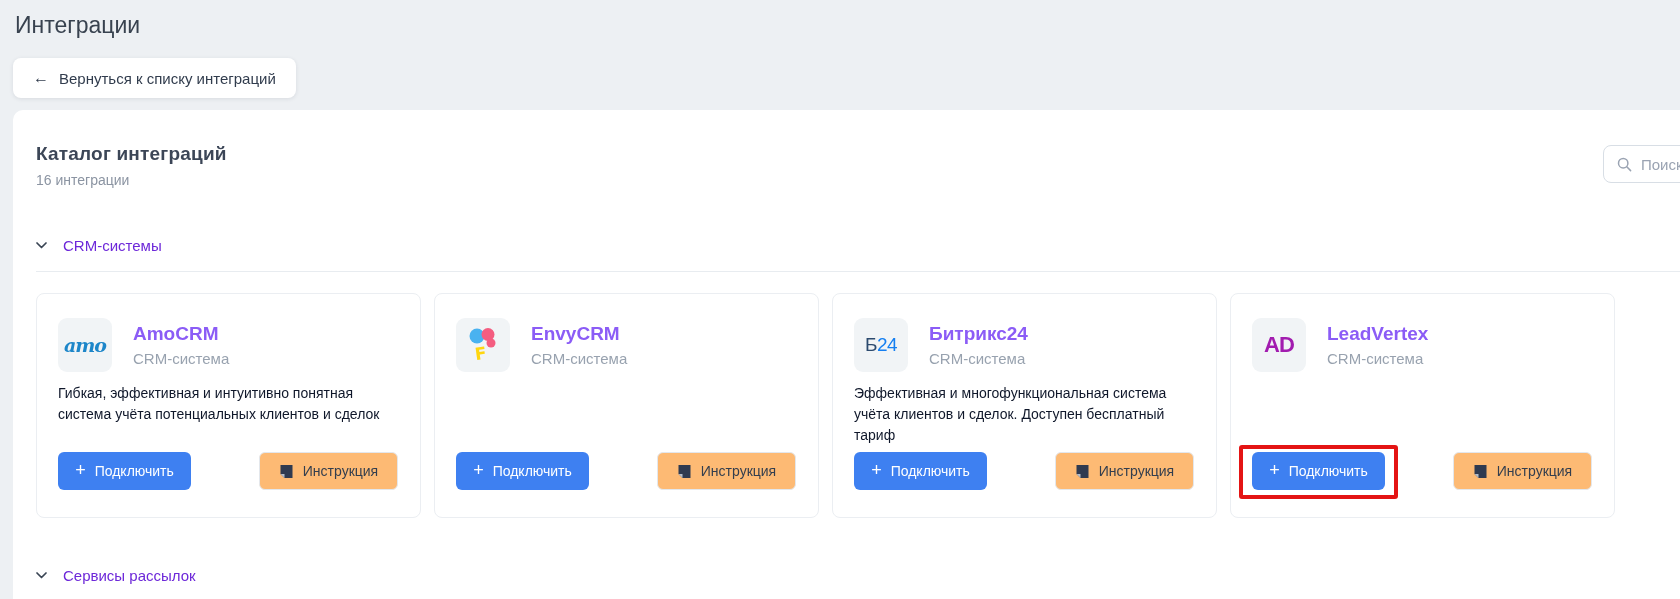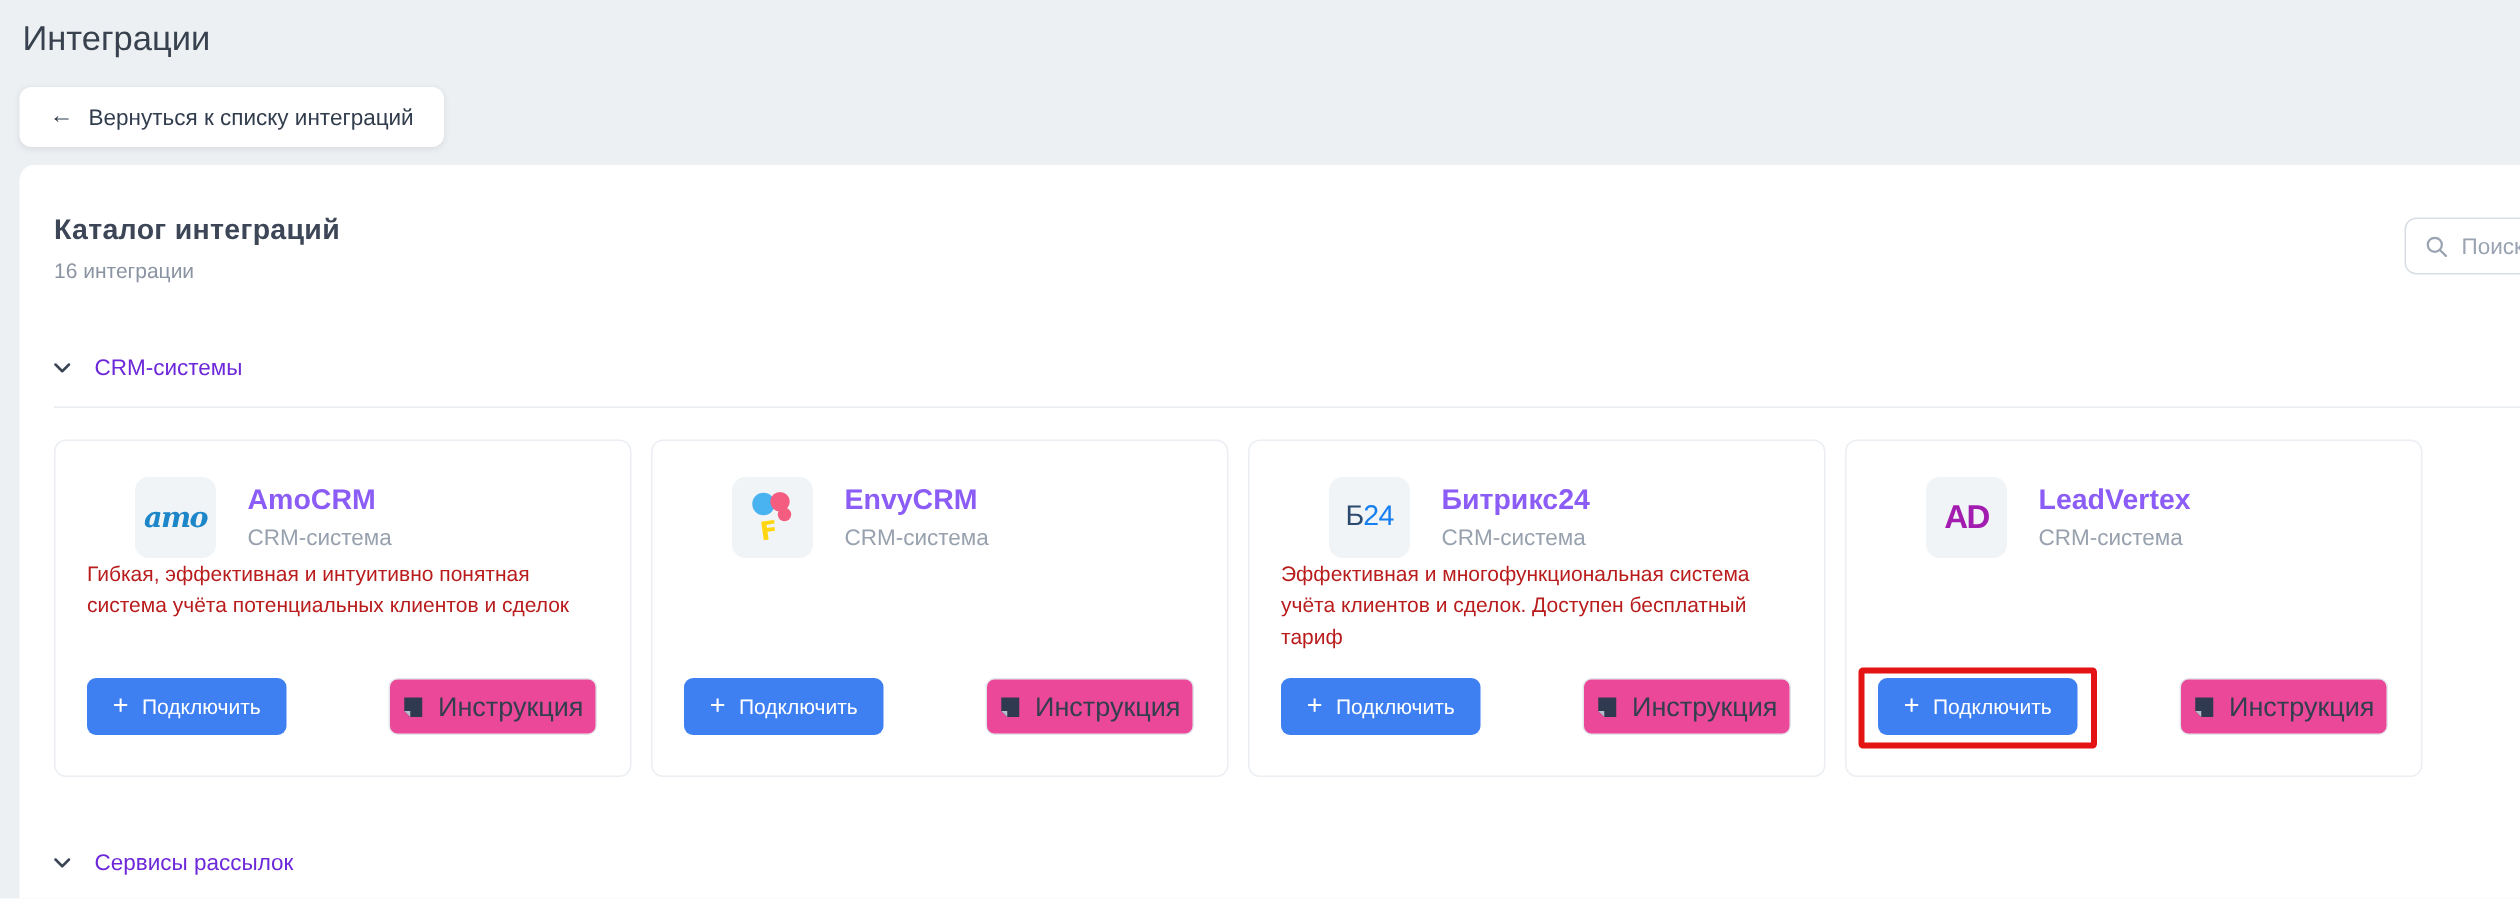--- a/index.html
+++ b/index.html
@@ -48,46 +48,46 @@
   .divider { margin-top:17px; height:1px; background:#e8ecf0; width:1654px; border:none; }
   .cards-row { margin-top:21px; display:flex; gap:13px; }
   .card {
     width:385px; height:225px; background:#fff;
     border:1px solid #ebeef2; border-radius:8px;
     padding:24px 22px 0 21px; position:relative; flex:0 0 auto;
   }
   .card-head { display:flex; gap:21px; align-items:center; }
   .logo {
     width:54px; height:54px; border-radius:9px; background:#f1f4f6;
-    display:flex; align-items:center; justify-content:center; flex:0 0 auto;margin-left:32px;
+    display:flex; align-items:center; justify-content:center; flex:0 0 auto;
   }
   .logo-amo {
     font-family:"DejaVu Serif", serif; font-style:italic; font-weight:bold;
     font-size:19px; color:#1d86c9; letter-spacing:-1px;
   }
   .logo-b24 { font-size:19px; font-weight:400; letter-spacing:-0.5px; }
   .logo-b24 .b { color:#2c4a6e; } .logo-b24 .n { color:#157ff1; }
   .logo-ad { font-size:22px; font-weight:800; color:#a21caf; letter-spacing:-1px; }
   .card-name { font-size:19px; font-weight:600; color:#8b5cf6; }
   .card-cat { margin-top:5px; font-size:15px; color:#98a2af; }
-  .card-desc { font-size:14px; line-height:21px; color:#b91c1c; max-width:340px; }
+  .card-desc { margin-top:11px; font-size:14px; line-height:21px; color:#0f172a; max-width:340px; }
   .card-actions {
     position:absolute; left:21px; right:22px; bottom:27px;
     display:flex; justify-content:space-between; align-items:center;
   }
   .btn-connect {
     width:133px; height:38px; background:#3e80f1; color:#fff;
     border:none; border-radius:6px; font-size:14px; cursor:pointer;
     display:inline-flex; align-items:center; justify-content:center; gap:9px;
     font-family:"Liberation Sans", sans-serif;
   }
   .btn-connect .plus { font-size:18px; font-weight:400; line-height:1; margin-top:-2px; }
   .btn-instruction {
-    width:139px; height:38px; background:#ec4899; color:#333e4e;
-    border:1px solid #e3e7ec; border-radius:6px; font-size:18px; cursor:pointer;
+    width:139px; height:38px; background:#fdba74; color:#333e4e;
+    border:1px solid #e3e7ec; border-radius:6px; font-size:14px; cursor:pointer;
     display:inline-flex; align-items:center; justify-content:center; gap:9px;
     font-family:"Liberation Sans", sans-serif;
   }
   .hl-wrap { position:relative; display:inline-flex; }
   .hl-ring {
     position:absolute; left:-13px; right:-13px; top:-7px; bottom:-9px;
     border:4px solid #e41414; border-radius:3px; pointer-events:none;
   }
   .partial-card { height:225px; }
 </style>

